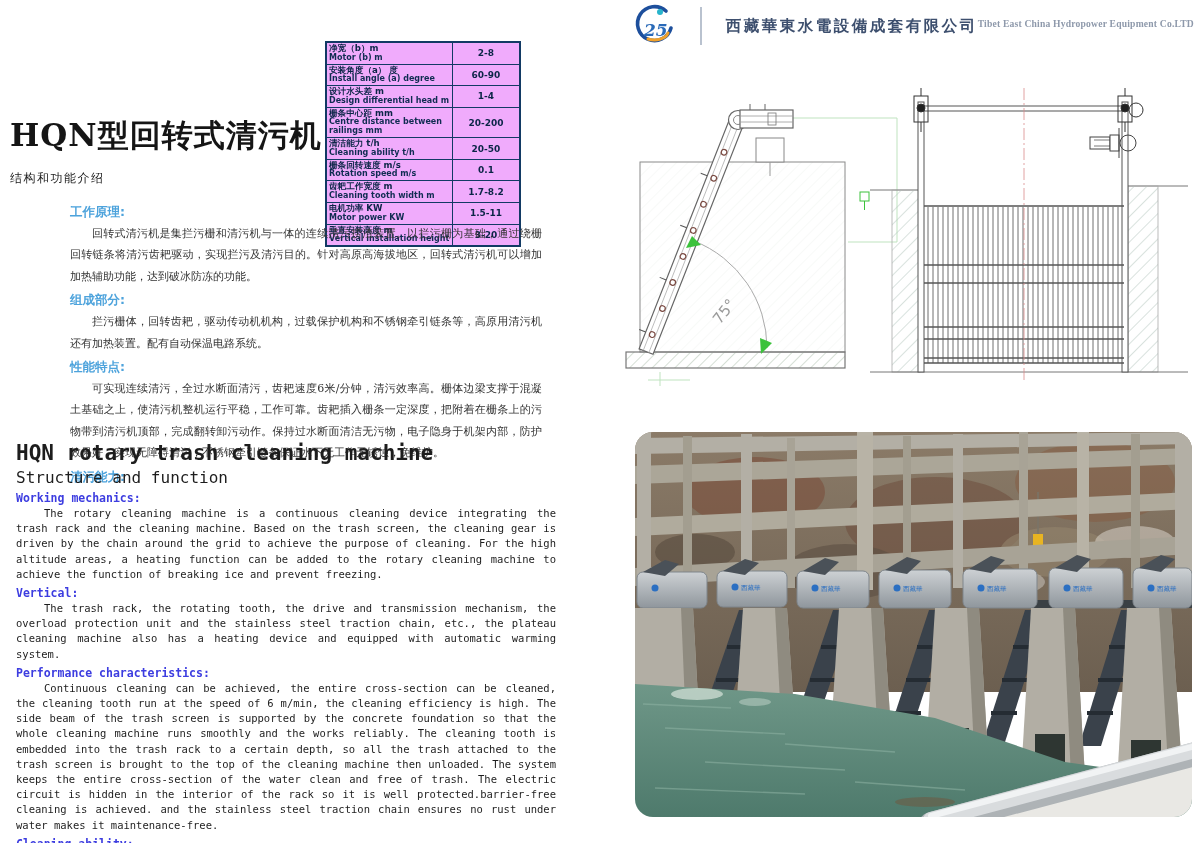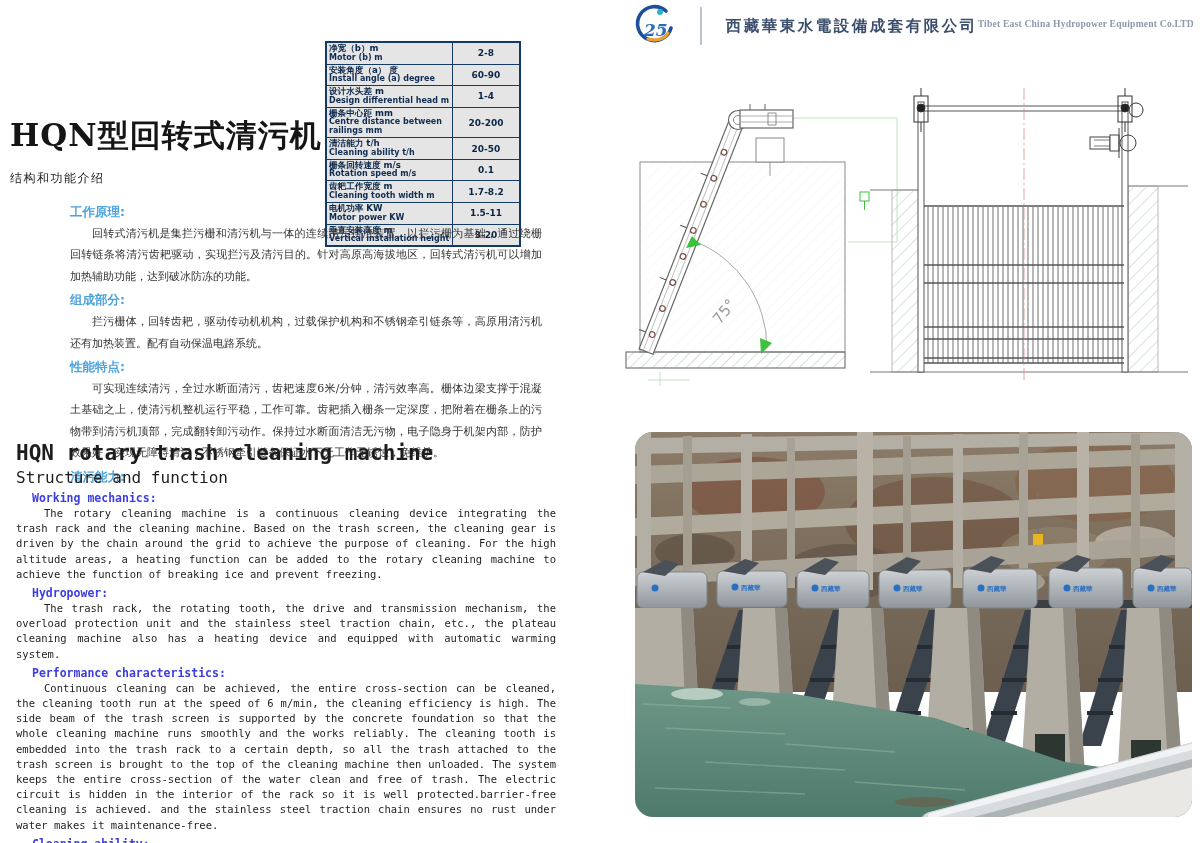--- a/index.html
+++ b/index.html
@@ -20,38 +20,38 @@
             letter-spacing:1px;font-family:"DejaVu Serif",serif;}
   .intro-zh{position:absolute;left:10px;top:170px;font-size:12px;color:#222;letter-spacing:1.5px;
             font-family:"DejaVu Serif",serif;}
   .zh-sections{position:absolute;left:40px;top:199px;width:472px;margin-left:30px;}
   .zh-h{font-size:12.5px;font-weight:bold;color:#4da3dc;margin:5px 0 2px 0;}
   .zh-p{font-size:11px;line-height:21.4px;color:#333;margin:0;text-indent:2em;
         text-align:justify;font-family:"DejaVu Serif",serif;}
 
   
   .spec-table{position:absolute;left:325px;top:41px;width:196px;border-collapse:collapse;
-              background:#e5e5e5;border:2px solid #123a64;}
+              background:#f0abfc;border:2px solid #123a64;}
   .spec-table td{border:1px solid #123a64;padding:1px 2px;vertical-align:middle;}
   .lbl-zh{font-size:8.6px;font-weight:bold;color:#0b2547;line-height:1.12;}
   .lbl-en{font-size:8px;font-weight:bold;color:#102c52;line-height:1.12;}
   .val{width:62px;text-align:center;font-size:9px;font-weight:bold;color:#0b2547;}
 
   
   .en-block{position:absolute;left:16px;top:441px;width:540px;
             font-family:"DejaVu Sans Mono",monospace;color:#1d1d1d;}
   .en-title{font-size:21px;font-weight:bold;letter-spacing:0;margin:0;}
   .en-sub{font-size:16px;font-weight:normal;margin:3px 0 0 0;}
-  .en-h{font-size:11.5px;font-weight:bold;color:#3d3de0;margin:4px 0 1px 16px;}
+  .en-h{font-size:11.5px;font-weight:bold;color:#3d3de0;margin:4px 0 1px 0;}
   .en-p{font-size:10.5px;line-height:15.2px;margin:0;text-indent:28px;text-align:justify;}
 
   
   .drawing{position:absolute;}
   .photo{position:absolute;left:635px;top:432px;width:557px;height:385px;border-radius:18px;
-         overflow:hidden;font-weight:bold;}
+         overflow:hidden;}
 </style>
 </head>
 <body>
 
 <div class="brand">
   <svg width="46" height="46" viewBox="0 0 46 46">
     <path d="M 36 8 A 17 17 0 1 0 41 25" fill="none" stroke="#1d4f9c" stroke-width="3.6" stroke-linecap="round"></path>
     <path d="M 18 36 A 14 9 0 0 0 38 30" fill="none" stroke="#f0a12a" stroke-width="3" stroke-linecap="round"></path>
     <text x="14" y="33" font-size="17" font-style="italic" font-weight="bold" fill="#2a6ab8" font-family="DejaVu Serif,serif">25</text>
     <circle cx="30" cy="9" r="3" fill="#28b4cc"></circle>
@@ -142,21 +142,21 @@
   <div class="zh-h">性能特点:</div>
   <p class="zh-p">可实现连续清污，全过水断面清污，齿耙速度6米/分钟，清污效率高。栅体边梁支撑于混凝土基础之上，使清污机整机运行平稳，工作可靠。齿耙插入栅条一定深度，把附着在栅条上的污物带到清污机顶部，完成翻转卸污动作。保持过水断面清洁无污物，电子隐身于机架内部，防护效果好，实现无障碍清污，不锈钢牵引链条保证水下无工作无锈蚀，免维护。</p>
   <div class="zh-h">清污能力:</div>
 </div>
 
 <div class="en-block">
   <h2 class="en-title">HQN rotary trash cleaning machine</h2>
   <h3 class="en-sub">Structure and function</h3>
   <div class="en-h">Working mechanics:</div>
   <p class="en-p">The rotary cleaning machine is a continuous cleaning device integrating the trash rack and the cleaning machine. Based on the trash screen, the cleaning gear is driven by the chain around the grid to achieve the purpose of cleaning. For the high altitude areas, a heating function can be added to the rotary cleaning machine to achieve the function of breaking ice and prevent freezing.</p>
-  <div class="en-h">Hydropower:</div>
+  <div class="en-h">Vertical:</div>
   <p class="en-p">The trash rack, the rotating tooth, the drive and transmission mechanism, the overload protection unit and the stainless steel traction chain, etc., the plateau cleaning machine also has a heating device and equipped with automatic warming system.</p>
   <div class="en-h">Performance characteristics:</div>
   <p class="en-p">Continuous cleaning can be achieved, the entire cross-section can be cleaned, the cleaning tooth run at the speed of 6 m/min, the cleaning efficiency is high. The side beam of the trash screen is supported by the concrete foundation so that the whole cleaning machine runs smoothly and the works reliably. The cleaning tooth is embedded into the trash rack to a certain depth, so all the trash attached to the trash screen is brought to the top of the cleaning machine then unloaded. The system keeps the entire cross-section of the water clean and free of trash. The electric circuit is hidden in the interior of the rack so it is well protected.barrier-free cleaning is achieved. and the stainless steel traction chain ensures no rust under water makes it maintenance-free.</p>
   <div class="en-h">Cleaning ability:</div>
 
 </div>
 
 <svg class="drawing" style="left:600px;top:80px;" width="300" height="315" viewBox="0 0 300 315">
   <defs>
     <pattern id="hatchA" width="8" height="8" patternUnits="userSpaceOnUse" patternTransform="rotate(45)">

